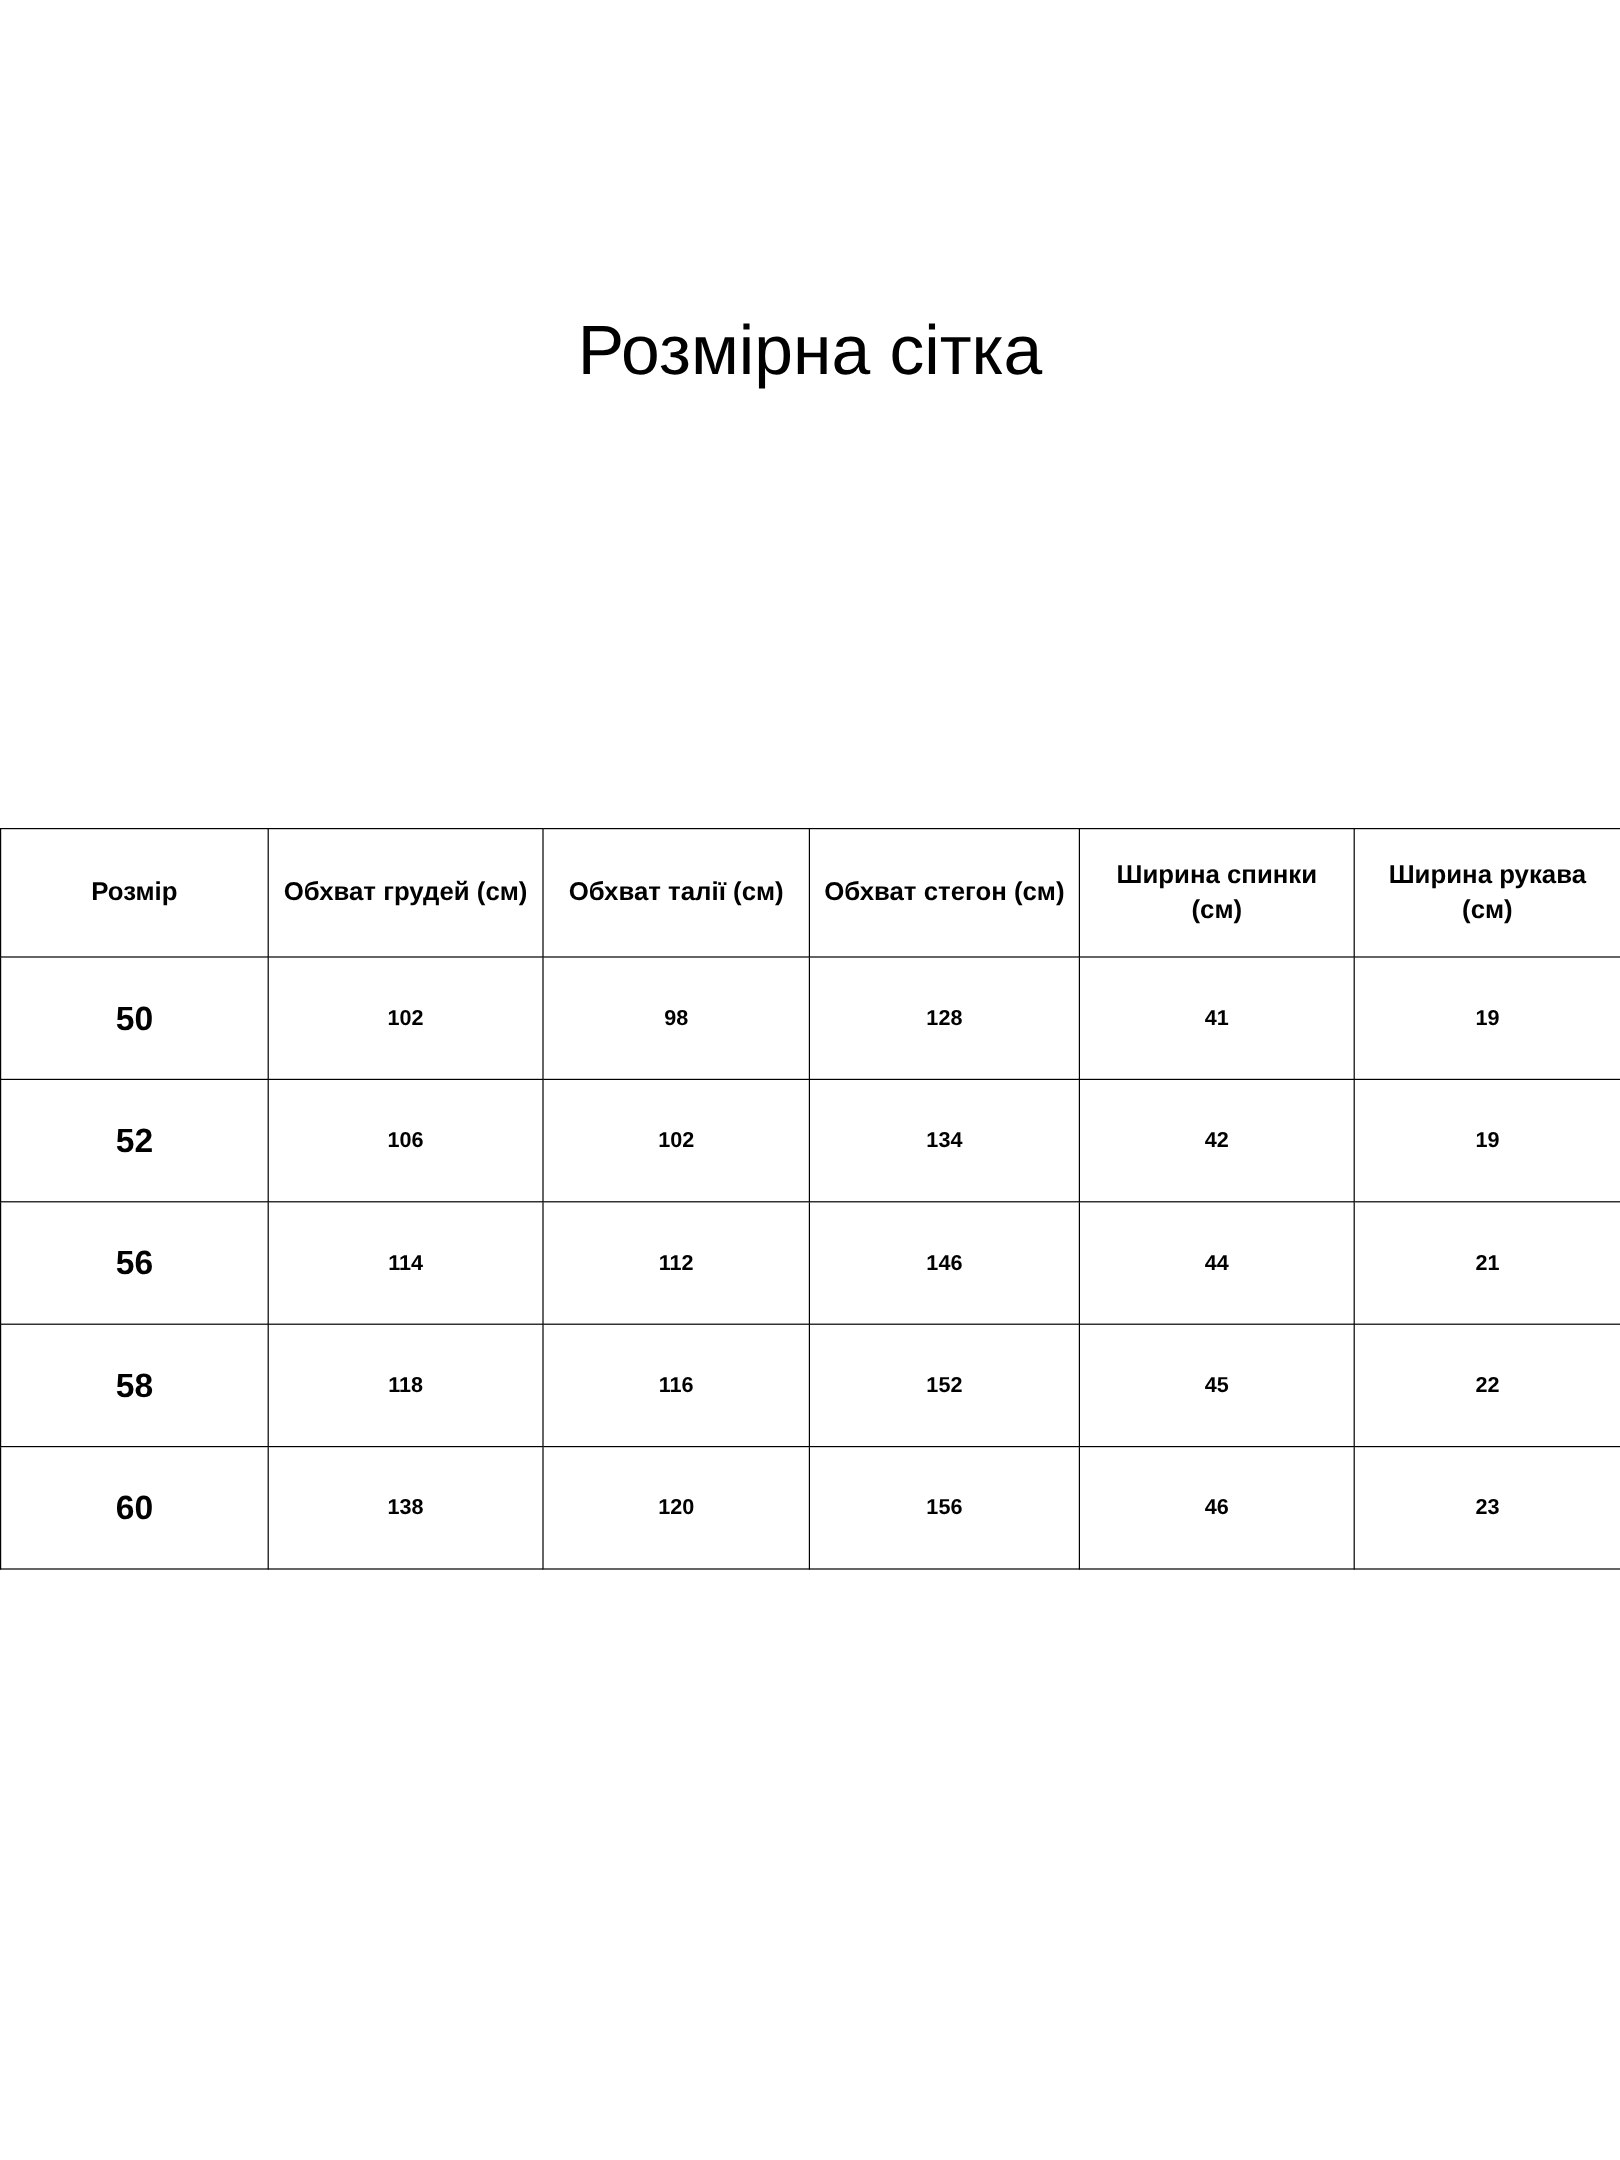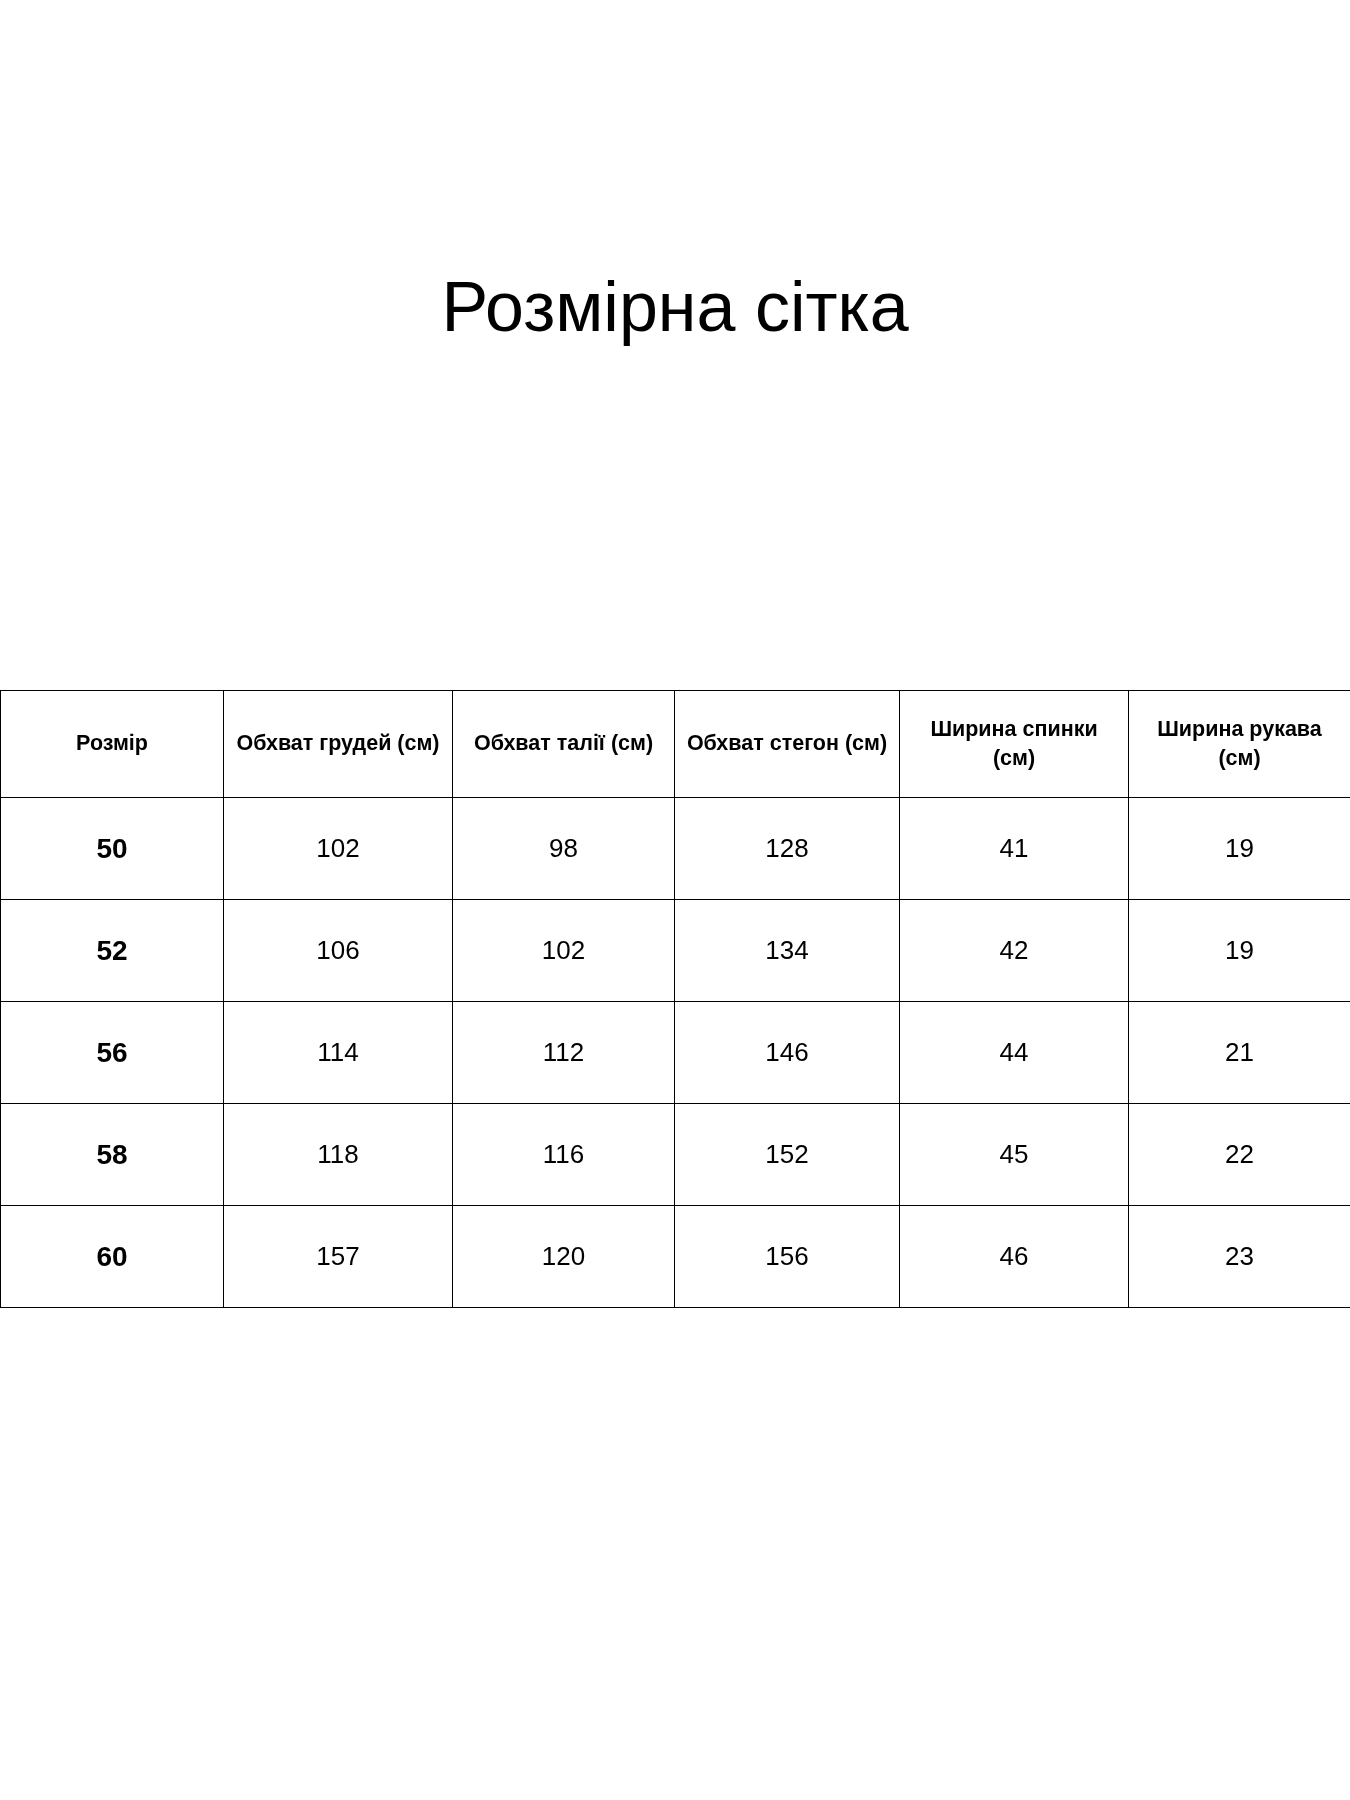--- a/index.html
+++ b/index.html
@@ -22,21 +22,21 @@
     position: relative;
     box-sizing: border-box;
   }
 
   .title {
     position: absolute;
     top: 222px;
     left: 0;
     width: 1350px;
     text-align: center;
-    font-size: 70px;
+    font-size: 58px;
     font-weight: 400;
     line-height: 1.1;
     letter-spacing: 0px;
     color: #000000;
   }
 
   .table-wrap {
     position: absolute;
     top: 690px;
     left: 0px;
@@ -62,22 +62,22 @@
   table.size-grid thead th {
     height: 98px;
     font-weight: bold;
     font-size: 21.5px;
     line-height: 1.35;
     padding: 4px 8px;
   }
 
   table.size-grid tbody td {
     height: 101px;
-    font-weight: normal;
-    font-size: 26px;
+    font-weight: bold;
+    font-size: 18px;
   }
 
   table.size-grid tbody td.size-col {
     font-weight: bold;
     font-size: 28px;
     text-align: center;
   }
 
   
   col.c0 { width: 223px; }
@@ -142,21 +142,21 @@
         <tr>
           <td class="size-col">58</td>
           <td>118</td>
           <td>116</td>
           <td>152</td>
           <td>45</td>
           <td>22</td>
         </tr>
         <tr>
           <td class="size-col">60</td>
-          <td>157</td>
+          <td>138</td>
           <td>120</td>
           <td>156</td>
           <td>46</td>
           <td>23</td>
         </tr>
       </tbody>
     </table>
   </div>
 
 </div>

